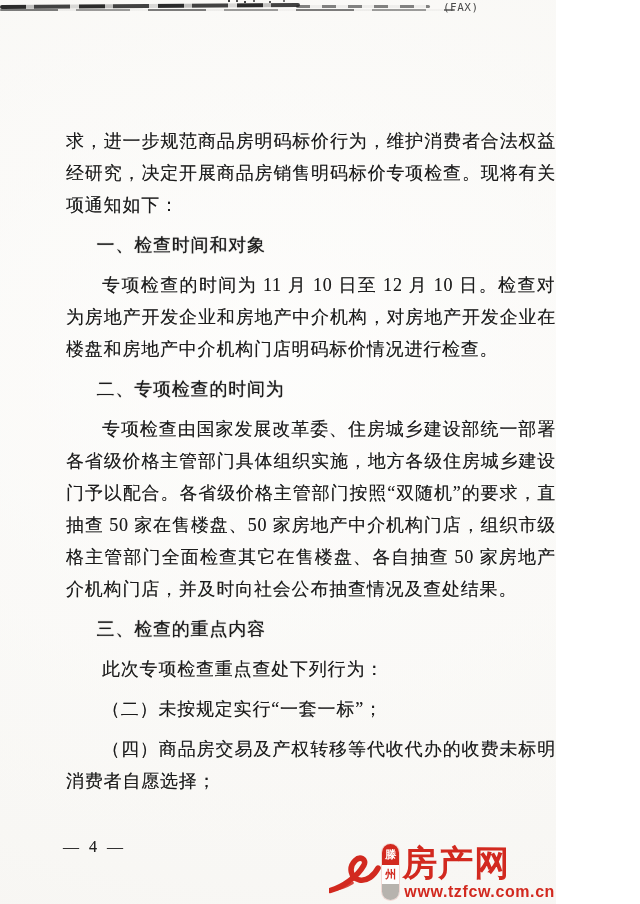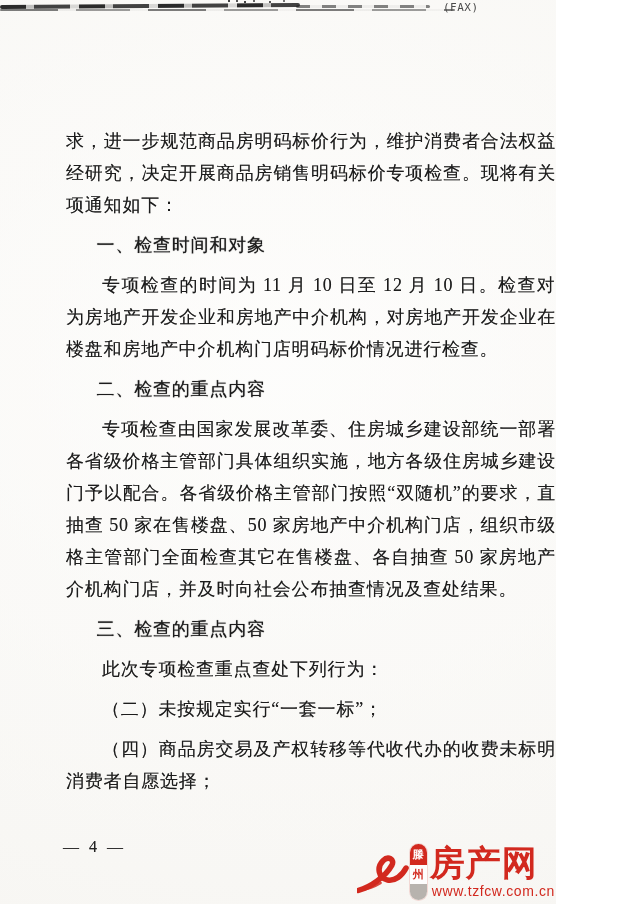--- a/index.html
+++ b/index.html
@@ -89,21 +89,21 @@
     height:19px; background:#fdfdfd; color:#d2291f;
     font-size:11px; font-weight:700; display:flex; align-items:center; justify-content:center;
   }
   .pill-cap { flex:1; background:#b7b3ae; }
   .logo-text { display:flex; flex-direction:column; }
   .site-name {
     font-size:35px; font-weight:900; color:#d2291f;
     line-height:38px; letter-spacing:1px; white-space:nowrap;
   }
   .site-url {
-    font-size:14px; font-weight:400; color:#d2291f;
+    font-size:16px; font-weight:700; color:#d2291f;
     letter-spacing:0.6px; margin-top:1px; padding-left:2px;
   }
 </style>
 </head>
 <body>
 
 <div class="page">
 
   <div class="smudge s1"></div>
   <div class="smudge s2"></div>
@@ -111,21 +111,21 @@
   <div class="specks"></div>
   <div class="dot-a"></div>
   <div class="dot-b"></div>
   <span class="fax-label">(FAX)</span>
   <span class="fax-page">P.005</span>
 
   <div class="content">
     <p class="para">求，进一步规范商品房明码标价行为，维护消费者合法权益，经研究，决定开展商品房销售明码标价专项检查。现将有关事项通知如下：</p>
     <p class="head">一、检查时间和对象</p>
     <p class="para indent">专项检查的时间为 11 月 10 日至 12 月 10 日。检查对象为房地产开发企业和房地产中介机构，对房地产开发企业在售楼盘和房地产中介机构门店明码标价情况进行检查。</p>
-    <p class="head">二、检查的重点内容</p>
+    <p class="head">二、专项检查的时间为</p>
     <p class="para indent">专项检查由国家发展改革委、住房城乡建设部统一部署，各省级价格主管部门具体组织实施，地方各级住房城乡建设部门予以配合。各省级价格主管部门按照“双随机”的要求，直接抽查 50 家在售楼盘、50 家房地产中介机构门店，组织市级价格主管部门全面检查其它在售楼盘、各自抽查 50 家房地产中介机构门店，并及时向社会公布抽查情况及查处结果。</p>
     <p class="head">三、检查的重点内容</p>
     <p class="para indent">此次专项检查重点查处下列行为：</p>
     <p class="para indent">（二）未按规定实行“一套一标”；</p>
     <p class="para indent">（四）商品房交易及产权转移等代收代办的收费未标明由消费者自愿选择；</p>
   </div>
 
   <div class="page-num">— 4 —</div>
 
   <div class="logo">

